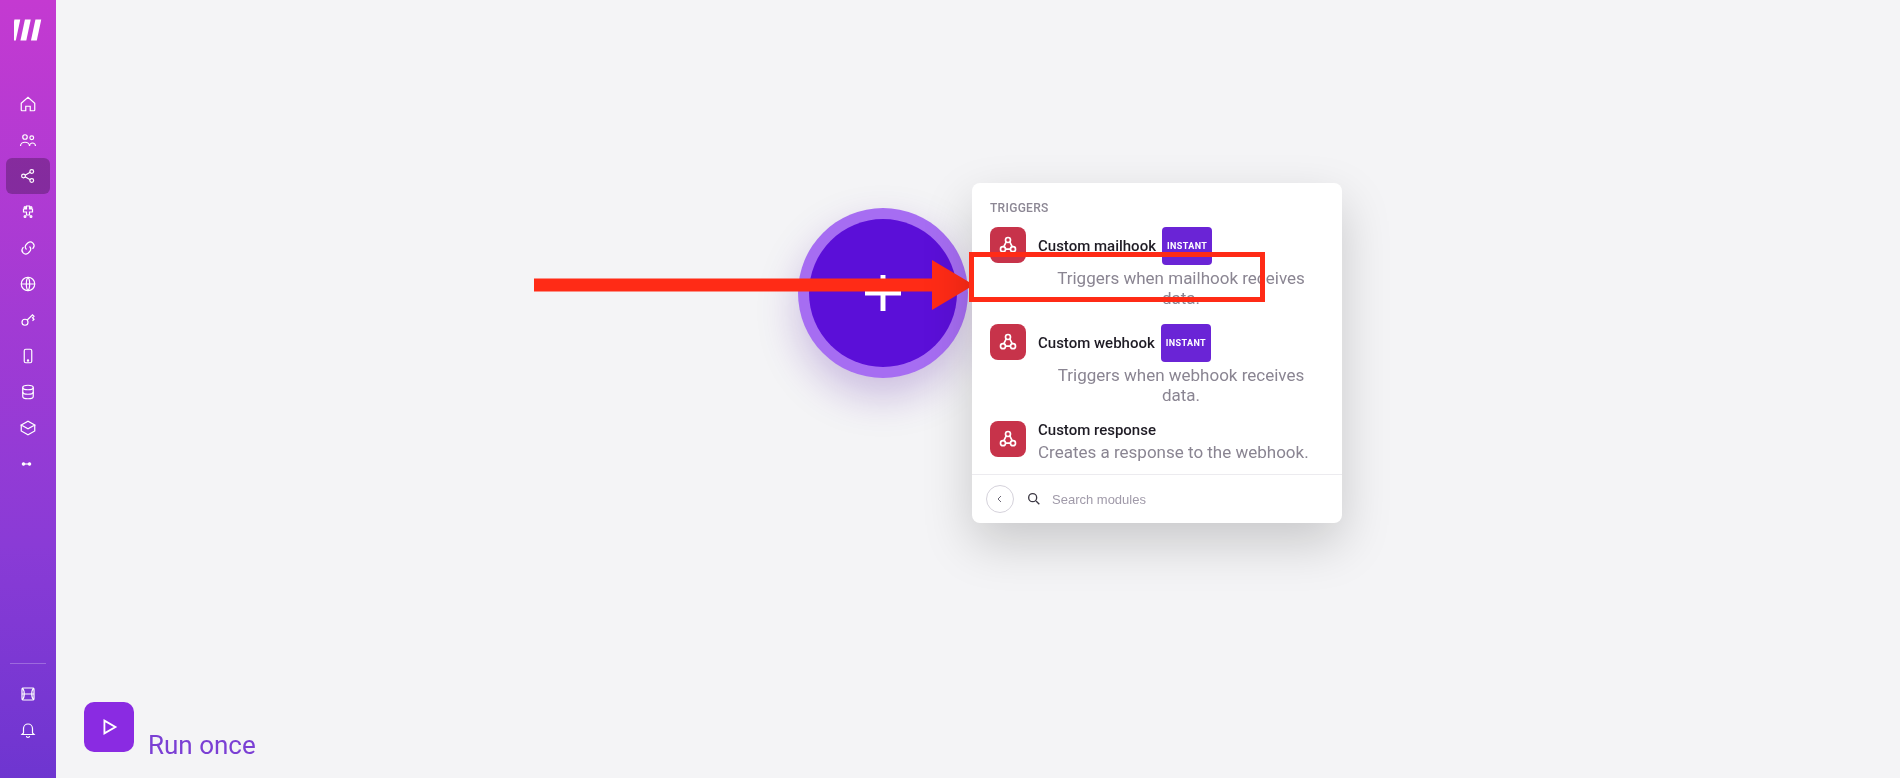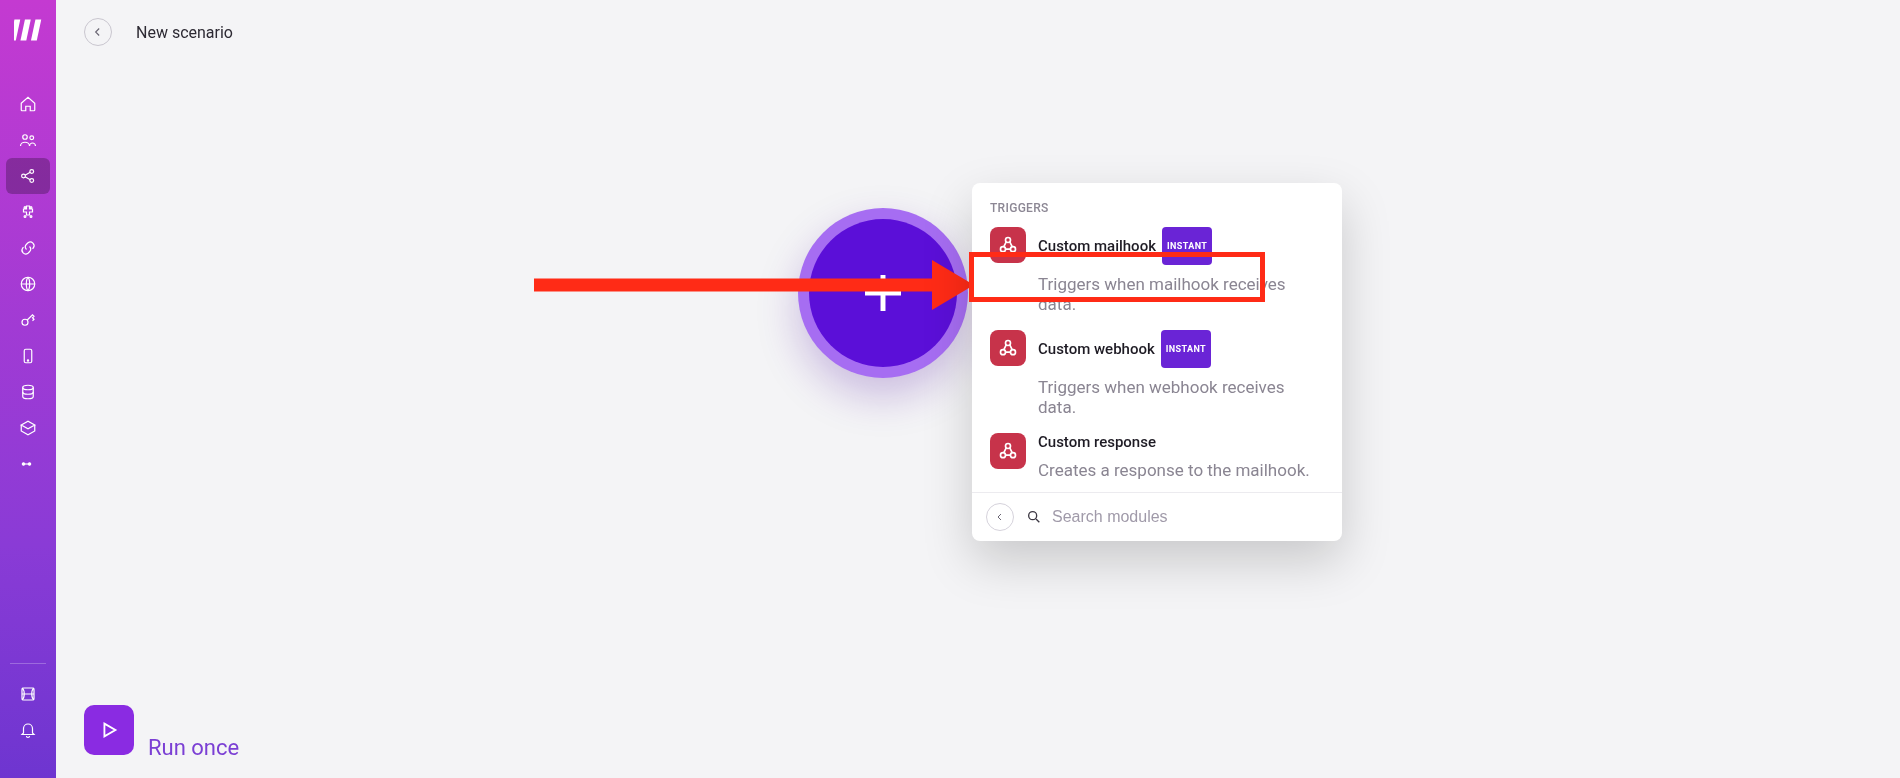--- a/index.html
+++ b/index.html
@@ -33,38 +33,38 @@
 
   
   .arrow { position:absolute; left:478px; top:258px; width:440px; height:54px; pointer-events:none; }
 
   
   .panel { position:absolute; left:916px; top:183px; width:370px; background:#fff; border-radius:8px; box-shadow: 0 20px 50px rgba(0,0,0,0.18); overflow:hidden; }
   .section-header { font-size: 12px; color:#8c8794; letter-spacing:0.3px; padding: 18px 18px 8px; font-weight:500; }
   .item-row { display:flex; align-items:flex-start; padding: 4px 18px 12px; gap:12px; cursor:pointer; }
   .item-icon { width:36px; height:36px; border-radius:8px; background:#c7334a; display:flex; align-items:center; justify-content:center; flex-shrink:0; }
   .item-icon svg { width:20px; height:20px; stroke:#fff; fill:none; stroke-width:2; }
-  .item-text { display:flex; flex-direction:column; gap:9px; }
+  .item-text { display:flex; flex-direction:column; gap:3px;text-align:center; }
   .item-title { font-size:15px; color:#1e1b24; font-weight:500; display:flex; align-items:center; gap:6px; }
   .badge { font-size:9px; font-weight:700; color:#fff; background:#6a24d6; border-radius:4px; padding:14px 5px; letter-spacing:0.4px; }
   .item-desc { font-size:17px; color:#8a8592; }
   .highlight-box { position:absolute; border:5px solid #ff2b16; pointer-events:none; left:913px; top:252px; width:296px; height:50px; }
   .panel-footer { border-top:1px solid #ecebef; display:flex; align-items:center; gap:12px; padding:10px 14px; }
   .panel-back { width:28px; height:28px; border:1px solid #d5d2db; border-radius:50%; display:flex; align-items:center; justify-content:center; cursor:pointer;}
   .panel-back svg { width:12px; height:12px; stroke:#6b6774; fill:none; stroke-width:2; }
   .search-wrap { display:flex; align-items:center; gap:10px; flex:1; }
   .search-wrap svg { width:16px; height:16px; stroke:#3b3742; fill:none; stroke-width:2; }
-  .search-input { border:none; outline:none; font-size:16px; color:#3b3742; flex:1; background:transparent; }
+  .search-input { border:none; outline:none; font-size:13px; color:#3b3742; flex:1; background:transparent; }
   .search-input::placeholder { color:#a09aa9; }
 
   
   .run-bar { position:absolute; left:28px; bottom:18px; display:flex; align-items:center; gap:14px; }
   .run-btn { width:50px; height:50px; border-radius:10px; background:#8a2be2; display:flex; align-items:center; justify-content:center; cursor:pointer; }
   .run-btn svg { width:22px; height:22px; fill:none; stroke:#fff; stroke-width:2; }
-  .run-label { font-size:22px; color:#7b3fd4; font-weight:400;margin-top:36px; }
+  .run-label { font-size:26px; color:#7b3fd4; font-weight:400;margin-top:36px; }
 </style>
 </head>
 <body>
 
 <div class="sidebar">
   <div class="logo">
     <svg viewBox="0 0 24 24">
         <g fill="#fff">
           <rect x="1" y="3" width="5" height="18" transform="skewX(-12)"></rect>
           <rect x="10" y="3" width="5" height="18" transform="skewX(-12)"></rect>
@@ -160,28 +160,20 @@
         <svg viewBox="0 0 24 24">
           <path d="M6 16V10a6 6 0 0 1 12 0v6l2 2H4z"></path>
           <path d="M10 20a2 2 0 0 0 4 0"></path>
         </svg>
       </div>
   </div>
 </div>
 
 <div class="main">
 
-  <div class="topbar">
-    <div class="back-circle">
-      <svg viewBox="0 0 24 24">
-          <path d="M14 6l-6 6 6 6"></path>
-        </svg>
-    </div>
-    <div class="title">New scenario</div>
-  </div>
 
   <div class="plus-outer">
     <div class="plus-inner">
       <svg viewBox="0 0 24 24">
           <path d="M12 4v16M4 12h16"></path>
         </svg>
     </div>
   </div>
 
   <svg class="arrow" viewBox="0 0 440 54">
@@ -235,21 +227,21 @@
             <circle cx="6" cy="17" r="3"></circle>
             <circle cx="18" cy="17" r="3"></circle>
             <circle cx="12" cy="6" r="3"></circle>
             <path d="M10 8l-3 6M14 8l3 6M9 17h6"></path>
           </svg>
       </div>
       <div class="item-text">
         <div class="item-title">
           <span>Custom response</span>
         </div>
-        <div class="item-desc">Creates a response to the mailhook.</div>
+        <div class="item-desc">Creates a response to the webhook.</div>
       </div>
     </div>
 
     <div class="panel-footer">
       <div class="panel-back">
         <svg viewBox="0 0 24 24">
             <path d="M14 6l-6 6 6 6"></path>
           </svg>
       </div>
       <div class="search-wrap">

